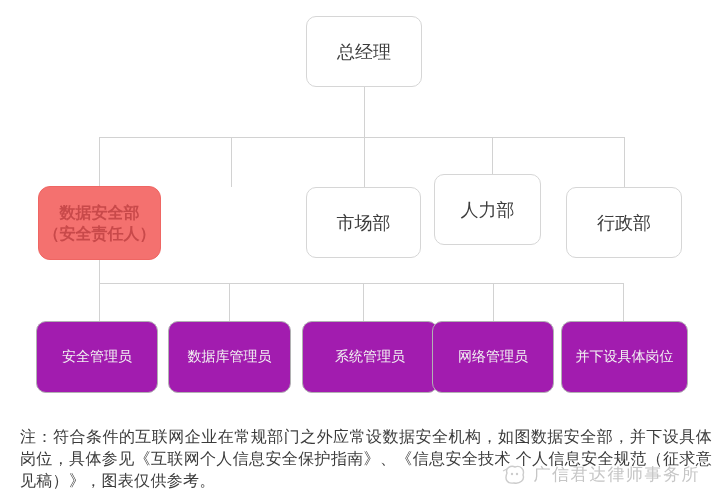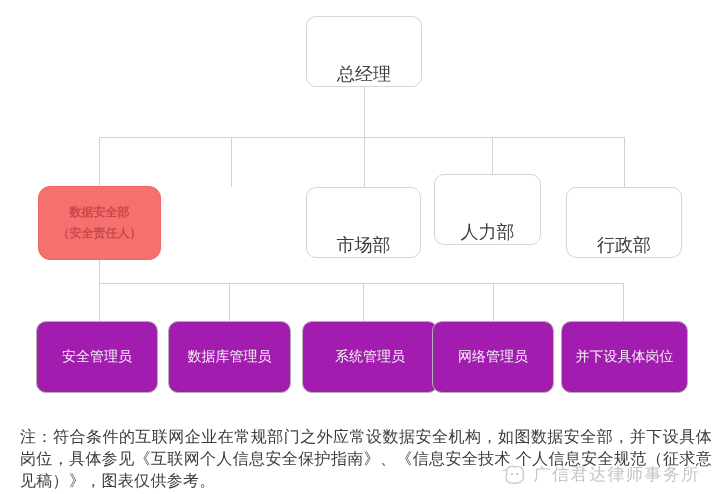--- a/index.html
+++ b/index.html
@@ -8,25 +8,25 @@
     background:#ffffff; overflow:hidden;
     font-family:"Liberation Sans", sans-serif;
   }
   .node {
     position:absolute; box-sizing:border-box;
     display:flex; align-items:center; justify-content:center;
     text-align:center;
   }
   .node.plain {
     background:#ffffff; border:1px solid #d6d6d6; border-radius:10px;
-    color:#3d3d3d; font-size:18px;align-items:flex-end;
+    color:#3d3d3d; font-size:18px;
   }
   .node.highlight {
     background:#f4716f; border:1px solid #ef6663; border-radius:12px;
-    color:#c8494a; font-size:12px; font-weight:bold;
+    color:#c8494a; font-size:16px; font-weight:bold;
     flex-direction:column; line-height:21px;
   }
   .node.role {
     background:#a21caf; border:1px solid #b1b1b2; border-radius:10px;
     color:#f2f2f2; font-size:14px;
   }
   .line { position:absolute; background:#d2d2d2; }
   .hline { height:1px; }
   .vline { width:1px; }
   .note {

